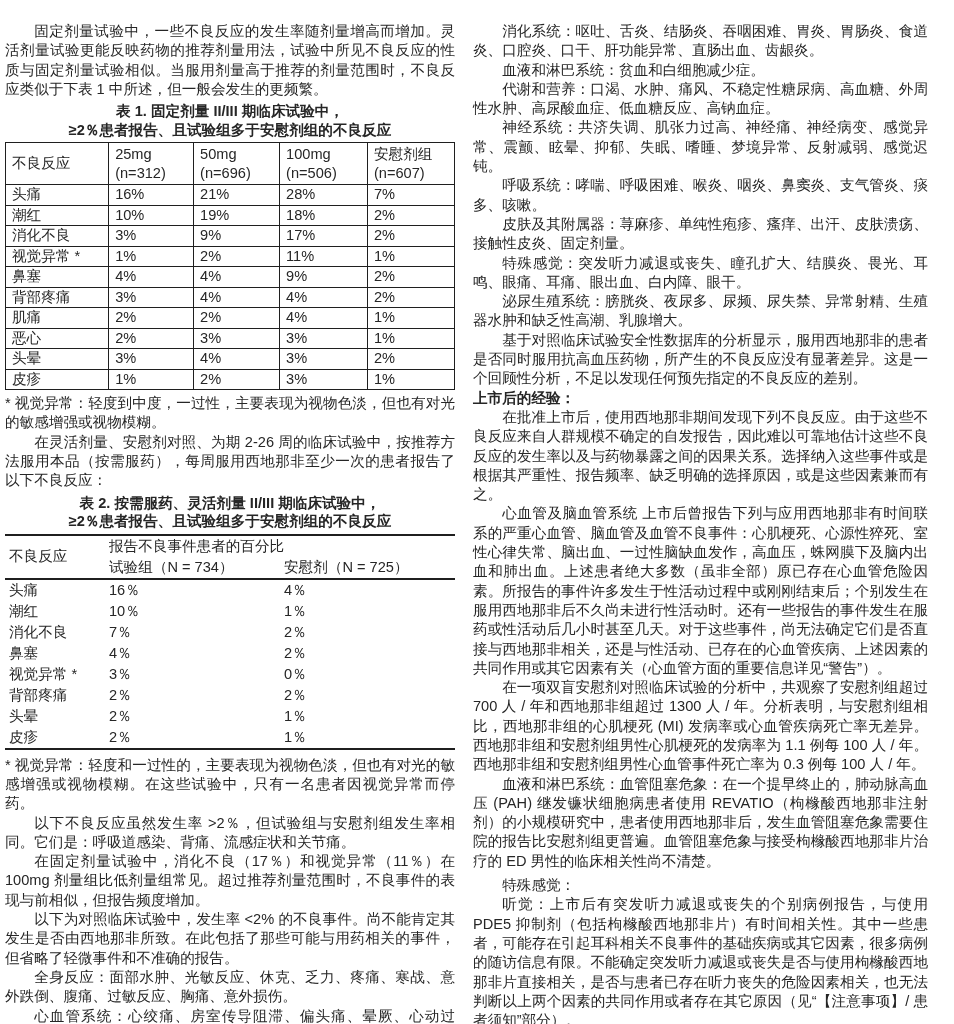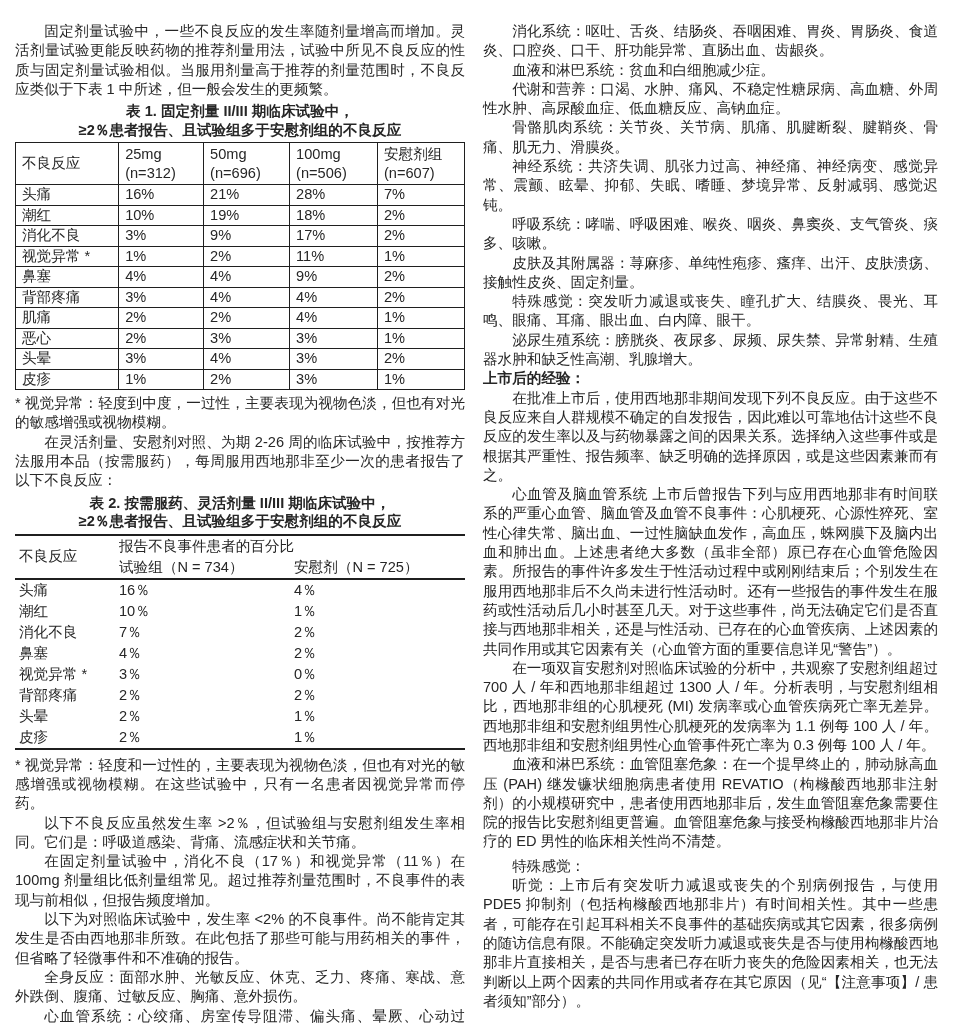--- a/index.html
+++ b/index.html
@@ -9,21 +9,21 @@
   }
   *{box-sizing:border-box;}
   html,body{margin:0;padding:0;background:#fff;}
   .page{
     width:954px;height:1024px;
     background:var(--background);
     color:var(--text);
     font-family:"Liberation Sans","DejaVu Sans",sans-serif;
     font-size:14.6px;
     line-height:19.3px;
-    padding:22px 16px 0 15px;
+    padding:22px 16px 0 5px;
     display:flex;
     gap:18px;
     overflow:hidden;
   }
   .col{display:block;}
   .col-left{width:450px;flex:0 0 450px;}
   .col-right{width:455px;flex:0 0 455px;}
   p{margin:0;padding:0;text-align:justify;}
   p.indent{text-indent:2em;}
   .caption{
@@ -250,26 +250,26 @@
     <p class="indent">在固定剂量试验中，消化不良（17％）和视觉异常（11％）在 100mg 剂量组比低剂量组常见。超过推荐剂量范围时，不良事件的表现与前相似，但报告频度增加。</p>
     <p class="indent">以下为对照临床试验中，发生率 &lt;2% 的不良事件。尚不能肯定其发生是否由西地那非所致。在此包括了那些可能与用药相关的事件，但省略了轻微事件和不准确的报告。</p>
     <p class="indent">全身反应：面部水肿、光敏反应、休克、乏力、疼痛、寒战、意外跌倒、腹痛、过敏反应、胸痛、意外损伤。</p>
     <p class="indent">心血管系统：心绞痛、房室传导阻滞、偏头痛、晕厥、心动过速、心悸、低血压、体位性低血压、心肌缺血、脑血栓形成、心脏骤停、心力衰竭、心电图异常、心肌病。</p>
   </div>
 
   <div class="col col-right">
     <p class="indent">消化系统：呕吐、舌炎、结肠炎、吞咽困难、胃炎、胃肠炎、食道炎、口腔炎、口干、肝功能异常、直肠出血、齿龈炎。</p>
     <p class="indent">血液和淋巴系统：贫血和白细胞减少症。</p>
     <p class="indent">代谢和营养：口渴、水肿、痛风、不稳定性糖尿病、高血糖、外周性水肿、高尿酸血症、低血糖反应、高钠血症。</p>
-    <p class="indent">骨骼肌肉系统：关节炎、关节病、肌痛、肌腱断裂、腱鞘炎、骨痛、肌无力、滑膜炎。</p>
     <p class="indent">神经系统：共济失调、肌张力过高、神经痛、神经病变、感觉异常、震颤、眩晕、抑郁、失眠、嗜睡、梦境异常、反射减弱、感觉迟钝。</p>
     <p class="indent">呼吸系统：哮喘、呼吸困难、喉炎、咽炎、鼻窦炎、支气管炎、痰多、咳嗽。</p>
     <p class="indent">皮肤及其附属器：荨麻疹、单纯性疱疹、瘙痒、出汗、皮肤溃疡、接触性皮炎、固定剂量。</p>
     <p class="indent">特殊感觉：突发听力减退或丧失、瞳孔扩大、结膜炎、畏光、耳鸣、眼痛、耳痛、眼出血、白内障、眼干。</p>
     <p class="indent">泌尿生殖系统：膀胱炎、夜尿多、尿频、尿失禁、异常射精、生殖器水肿和缺乏性高潮、乳腺增大。</p>
+    <p class="indent">基于对照临床试验安全性数据库的分析显示，服用西地那非的患者是否同时服用抗高血压药物，所产生的不良反应没有显著差异。这是一个回顾性分析，不足以发现任何预先指定的不良反应的差别。</p>
     <p class="bold-head">上市后的经验：</p>
     <p class="indent">在批准上市后，使用西地那非期间发现下列不良反应。由于这些不良反应来自人群规模不确定的自发报告，因此难以可靠地估计这些不良反应的发生率以及与药物暴露之间的因果关系。选择纳入这些事件或是根据其严重性、报告频率、缺乏明确的选择原因，或是这些因素兼而有之。</p>
     <p class="indent"><b class="lead">心血管及脑血管系统</b><span> 上市后曾报告下列与应用西地那非有时间联系的严重心血管、脑血管及血管不良事件：心肌梗死、心源性猝死、室性心律失常、脑出血、一过性脑缺血发作，高血压，蛛网膜下及脑内出血和肺出血。上述患者绝大多数（虽非全部）原已存在心血管危险因素。所报告的事件许多发生于性活动过程中或刚刚结束后；个别发生在服用西地那非后不久尚未进行性活动时。还有一些报告的事件发生在服药或性活动后几小时甚至几天。对于这些事件，尚无法确定它们是否直接与西地那非相关，还是与性活动、已存在的心血管疾病、上述因素的共同作用或其它因素有关（心血管方面的重要信息详见“警告”）。</span></p>
     <p class="indent">在一项双盲安慰剂对照临床试验的分析中，共观察了安慰剂组超过 700 人 / 年和西地那非组超过 1300 人 / 年。分析表明，与安慰剂组相比，西地那非组的心肌梗死 (MI) 发病率或心血管疾病死亡率无差异。西地那非组和安慰剂组男性心肌梗死的发病率为 1.1 例每 100 人 / 年。西地那非组和安慰剂组男性心血管事件死亡率为 0.3 例每 100 人 / 年。</p>
     <p class="indent">血液和淋巴系统：血管阻塞危象：在一个提早终止的，肺动脉高血压 (PAH) 继发镰状细胞病患者使用 REVATIO（枸橼酸西地那非注射剂）的小规模研究中，患者使用西地那非后，发生血管阻塞危象需要住院的报告比安慰剂组更普遍。血管阻塞危象与接受枸橼酸西地那非片治疗的 ED 男性的临床相关性尚不清楚。</p>
     <p class="indent gap-top">特殊感觉：</p>
     <p class="indent">听觉：上市后有突发听力减退或丧失的个别病例报告，与使用 PDE5 抑制剂（包括枸橼酸西地那非片）有时间相关性。其中一些患者，可能存在引起耳科相关不良事件的基础疾病或其它因素，很多病例的随访信息有限。不能确定突发听力减退或丧失是否与使用枸橼酸西地那非片直接相关，是否与患者已存在听力丧失的危险因素相关，也无法判断以上两个因素的共同作用或者存在其它原因（见“【注意事项】/ 患者须知”部分）。</p>
   </div>
 
 </div>

